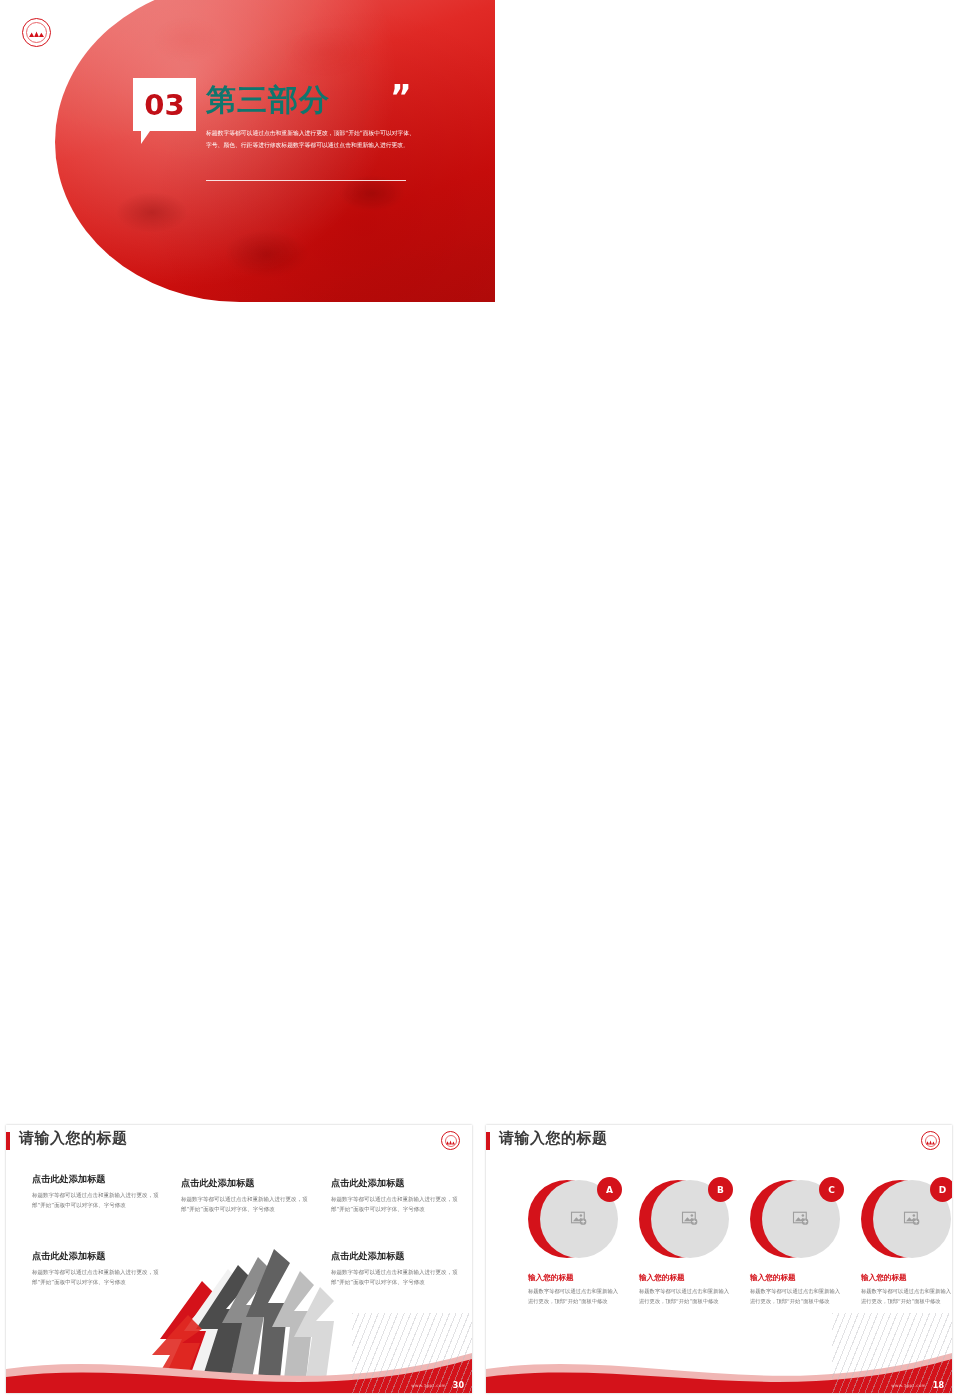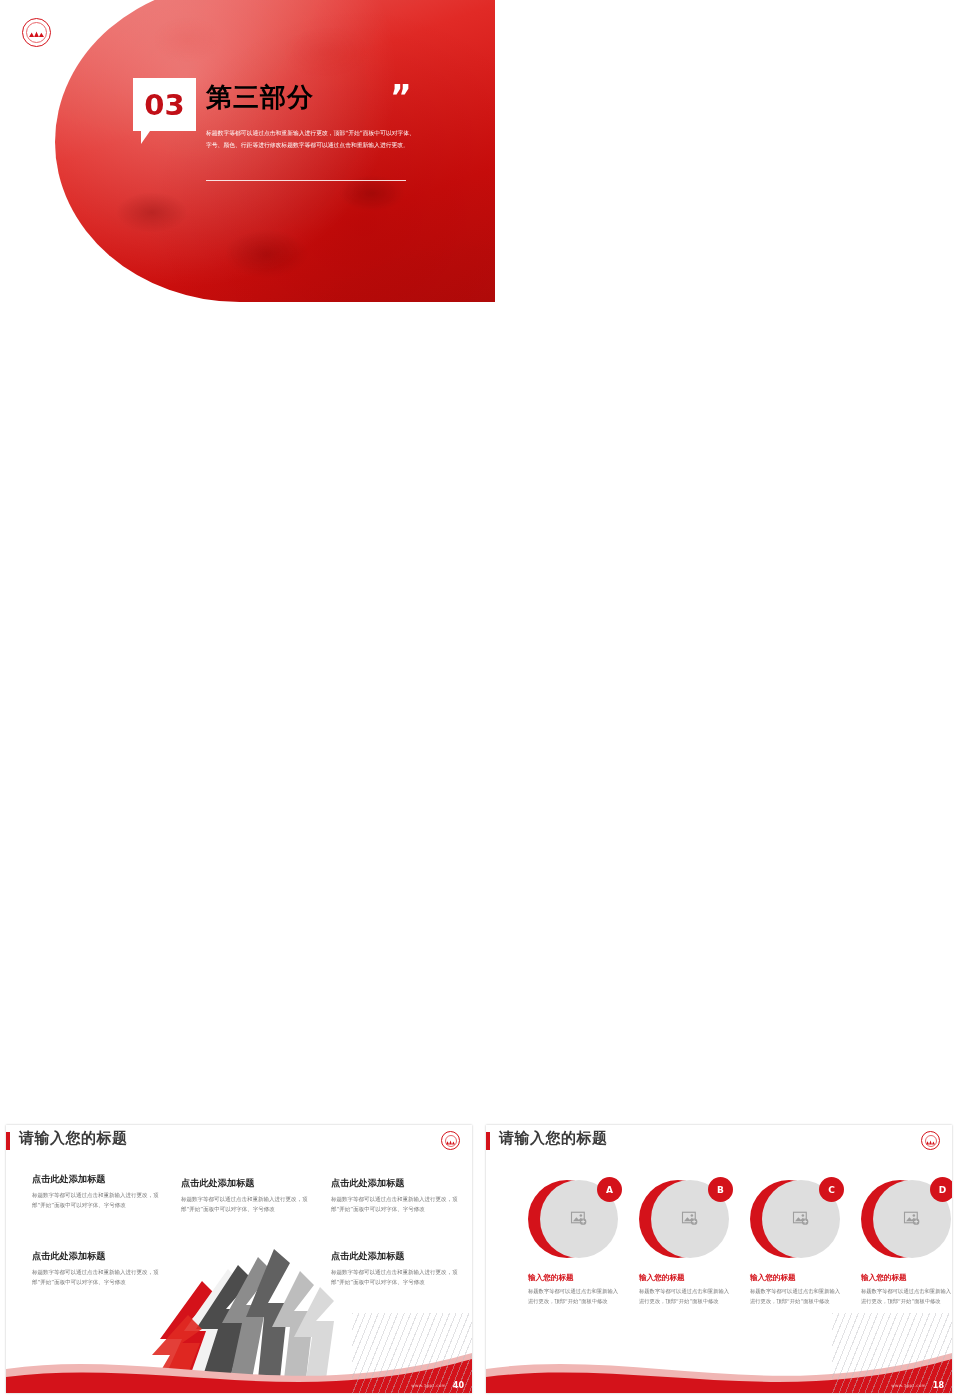--- a/index.html
+++ b/index.html
@@ -109,21 +109,21 @@
     background:
       radial-gradient(ellipse 60px 34px at 22% 72%, #7a0a0a, transparent 60%),
       radial-gradient(ellipse 70px 40px at 48% 85%, #8a0c0c, transparent 60%),
       radial-gradient(ellipse 55px 30px at 72% 66%, #7a0a0a, transparent 60%),
       radial-gradient(ellipse 80px 46px at 62% 22%, #f3b0ad, transparent 60%),
       radial-gradient(ellipse 60px 40px at 30% 18%, #f6c5c2, transparent 60%);
   }
   .num-box{ position:absolute; left:133px; top:78px; width:63px; height:53px; background:#fff;}
   .num-box::after{ content:""; position:absolute; left:8px; top:100%; border-left:9px solid #fff; border-bottom:13px solid transparent;}
   .num-box span{ position:absolute; inset:0; display:flex; align-items:center; justify-content:center; font-size:29px; font-weight:700; color:#C10F17;}
-  .sec-h{ position:absolute; left:206px; top:80px; font-size:26px; font-weight:700; color:#000000; letter-spacing:1px;}
+  .sec-h{ position:absolute; left:206px; top:80px; font-size:30px; font-weight:700; color:#0f766e; letter-spacing:1px;}
   .sec-q{ position:absolute; left:390px; top:78px; font-size:33px; font-weight:700; color:#fff;}
   .sec-d{ position:absolute; left:206px; top:128px; width:210px; font-size:5.8px; color:#fff; line-height:2;}
   .sec-line{ position:absolute; left:206px; top:180px; width:200px; height:1.2px; background:rgba(255,255,255,.85);}
   .sec-logo{ position:absolute; left:22px; top:18px; width:29px; height:29px; border-radius:50%; border:1.4px solid #D4121A; background:#fff;}
   .sec-logo::before{ content:""; position:absolute; inset:3px; border-radius:50%; border:1px solid #E8656A;}
   .sec-logo::after{ content:""; position:absolute; left:6px; right:6px; top:11px; height:7px; background:#D4121A;
      clip-path: polygon(0 100%,18% 35%,34% 100%,50% 20%,66% 100%,82% 40%,100% 100%);}
 
   
   .a-blk{ position:absolute; width:128px;}
@@ -817,21 +817,21 @@
     </div>
 
     <div class="wave">
           <svg viewBox="0 0 480 46" preserveAspectRatio="none">
       <path d="M0 22 C110 6 230 34 340 28 C410 24 450 14 480 6 L480 46 L0 46 Z" fill="#F0B6B4"></path>
       <path d="M0 30 C110 16 230 40 340 34 C410 30 450 20 480 12 L480 46 L0 46 Z" fill="#D4121A"></path>
     </svg>
         </div>
     <div class="diag"></div>
     <div class="foot-url">www.1ppt.com</div>
-    <div class="foot-pg">40</div>
+    <div class="foot-pg">30</div>
   </div>
     </div>
 
   <div class="slide-cell">
       <div class="slide">
     <div class="sl-head">
       <div class="title-bar"></div>
       <div class="sl-title">请输入您的标题</div>
       <div class="logo"></div>
     </div>

